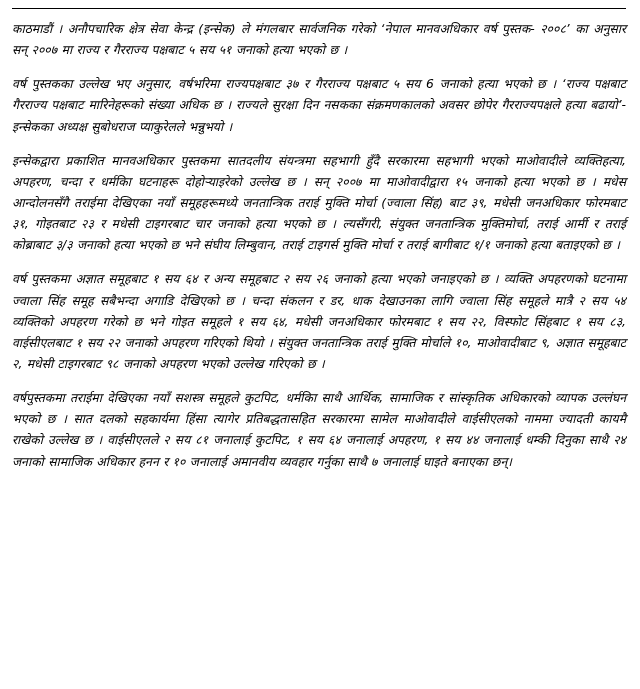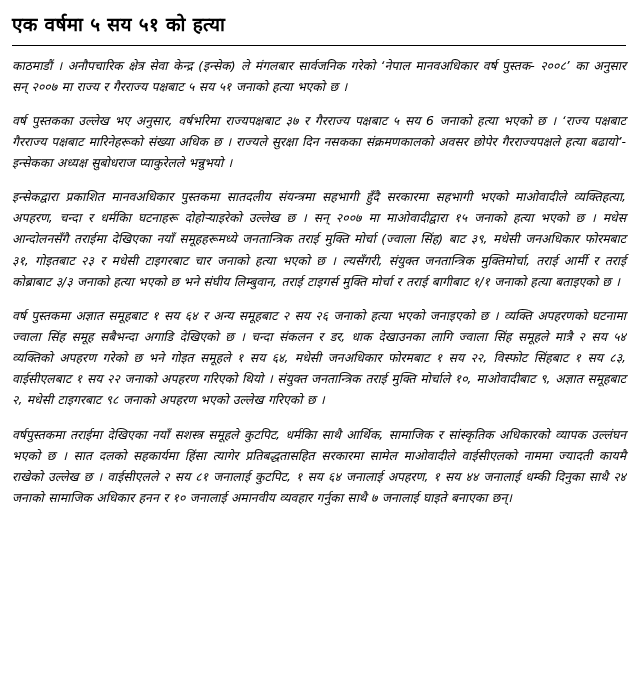--- a/index.html
+++ b/index.html
@@ -47,21 +47,20 @@
   }
   .body-text p:last-child {
     margin-bottom: 16px;
   }
 </style>
 </head>
 <body>
 
 <div class="page">
 
-  <h1 class="headline">एक वर्षमा ५ सय ५१ को हत्या</h1>
 
   <hr class="rule">
 
   <div class="body-text">
     <p>काठमाडौं ।  अनौपचारिक क्षेत्र सेवा केन्द्र (इन्सेक) ले मंगलबार सार्वजनिक गरेको ‘नेपाल मानवअधिकार वर्ष पुस्तक- २००८’ का अनुसार सन् २००७ मा राज्य र गैरराज्य पक्षबाट ५ सय ५१ जनाको हत्या भएको छ  ।</p>
     <p>वर्ष पुस्तकका उल्लेख भए अनुसार, वर्षभरिमा राज्यपक्षबाट ३७ र गैरराज्य पक्षबाट ५ सय 6 जनाको हत्या भएको छ  । ‘राज्य पक्षबाट गैरराज्य पक्षबाट मारिनेहरूको संख्या अधिक छ  । राज्यले सुरक्षा दिन नसकका संक्रमणकालको अवसर छोपेर गैरराज्यपक्षले हत्या बढायो’- इन्सेकका अध्यक्ष सुबोधराज प्याकुरेलले भन्नुभयो  ।</p>
     <p>इन्सेकद्वारा प्रकाशित मानवअधिकार पुस्तकमा सातदलीय संयन्त्रमा सहभागी हुँदै सरकारमा सहभागी भएको माओवादीले व्यक्तिहत्या, अपहरण, चन्दा र धर्मकिा घटनाहरू दोहोऱ्याइरेको उल्लेख छ  । सन् २००७ मा माओवादीद्वारा १५ जनाको हत्या भएको छ  । मधेस आन्दोलनसँगै तराईमा देखिएका नयाँ समूहहरूमध्ये जनतान्त्रिक तराई मुक्ति मोर्चा (ज्वाला सिंह) बाट ३९, मधेसी जनअधिकार फोरमबाट ३१, गोइतबाट २३ र मधेसी टाइगरबाट चार जनाको हत्या भएको छ  । ल्यसँगरी, संयुक्त जनतान्त्रिक मुक्तिमोर्चा, तराई आर्मी र तराई कोब्राबाट ३/३ जनाको हत्या भएको छ भने संघीय लिम्बुवान, तराई टाइगर्स मुक्ति मोर्चा र तराई बागीबाट १/१ जनाको हत्या बताइएको छ  ।</p>
     <p>वर्ष पुस्तकमा अज्ञात समूहबाट १ सय ६४ र अन्य समूहबाट २ सय २६ जनाको हत्या भएको जनाइएको छ  । व्यक्ति अपहरणको घटनामा ज्वाला सिंह समूह सबैभन्दा अगाडि देखिएको छ  । चन्दा संकलन र डर, धाक देखाउनका लागि ज्वाला सिंह समूहले मात्रै २ सय ५४ व्यक्तिको अपहरण गरेको छ भने गोइत समूहले १ सय ६४, मधेसी जनअधिकार फोरमबाट १ सय २२, विस्फोट सिंहबाट १ सय ८३, वाईसीएलबाट १ सय २२ जनाको अपहरण गरिएको थियो  । संयुक्त जनतान्त्रिक तराई मुक्ति मोर्चाले १०, माओवादीबाट ९, अज्ञात समूहबाट २, मधेसी टाइगरबाट ९८ जनाको अपहरण भएको उल्लेख गरिएको छ  ।</p>
     <p>वर्षपुस्तकमा तराईमा देखिएका नयाँ सशस्त्र समूहले कुटपिट, धर्मकिा साथै आर्थिक, सामाजिक र सांस्कृतिक अधिकारको व्यापक उल्लंघन भएको छ  । सात दलको सहकार्यमा हिंसा त्यागेर प्रतिबद्धतासहित सरकारमा सामेल माओवादीले वाईसीएलको नाममा ज्यादती कायमै राखेको उल्लेख छ । वाईसीएलले २ सय ८१ जनालाई कुटपिट, १ सय ६४ जनालाई अपहरण, १ सय ४४ जनालाई धम्की दिनुका साथै २४ जनाको सामाजिक अधिकार हनन र १० जनालाई अमानवीय व्यवहार गर्नुका साथै ७ जनालाई घाइते बनाएका छन्।</p>
   </div>

